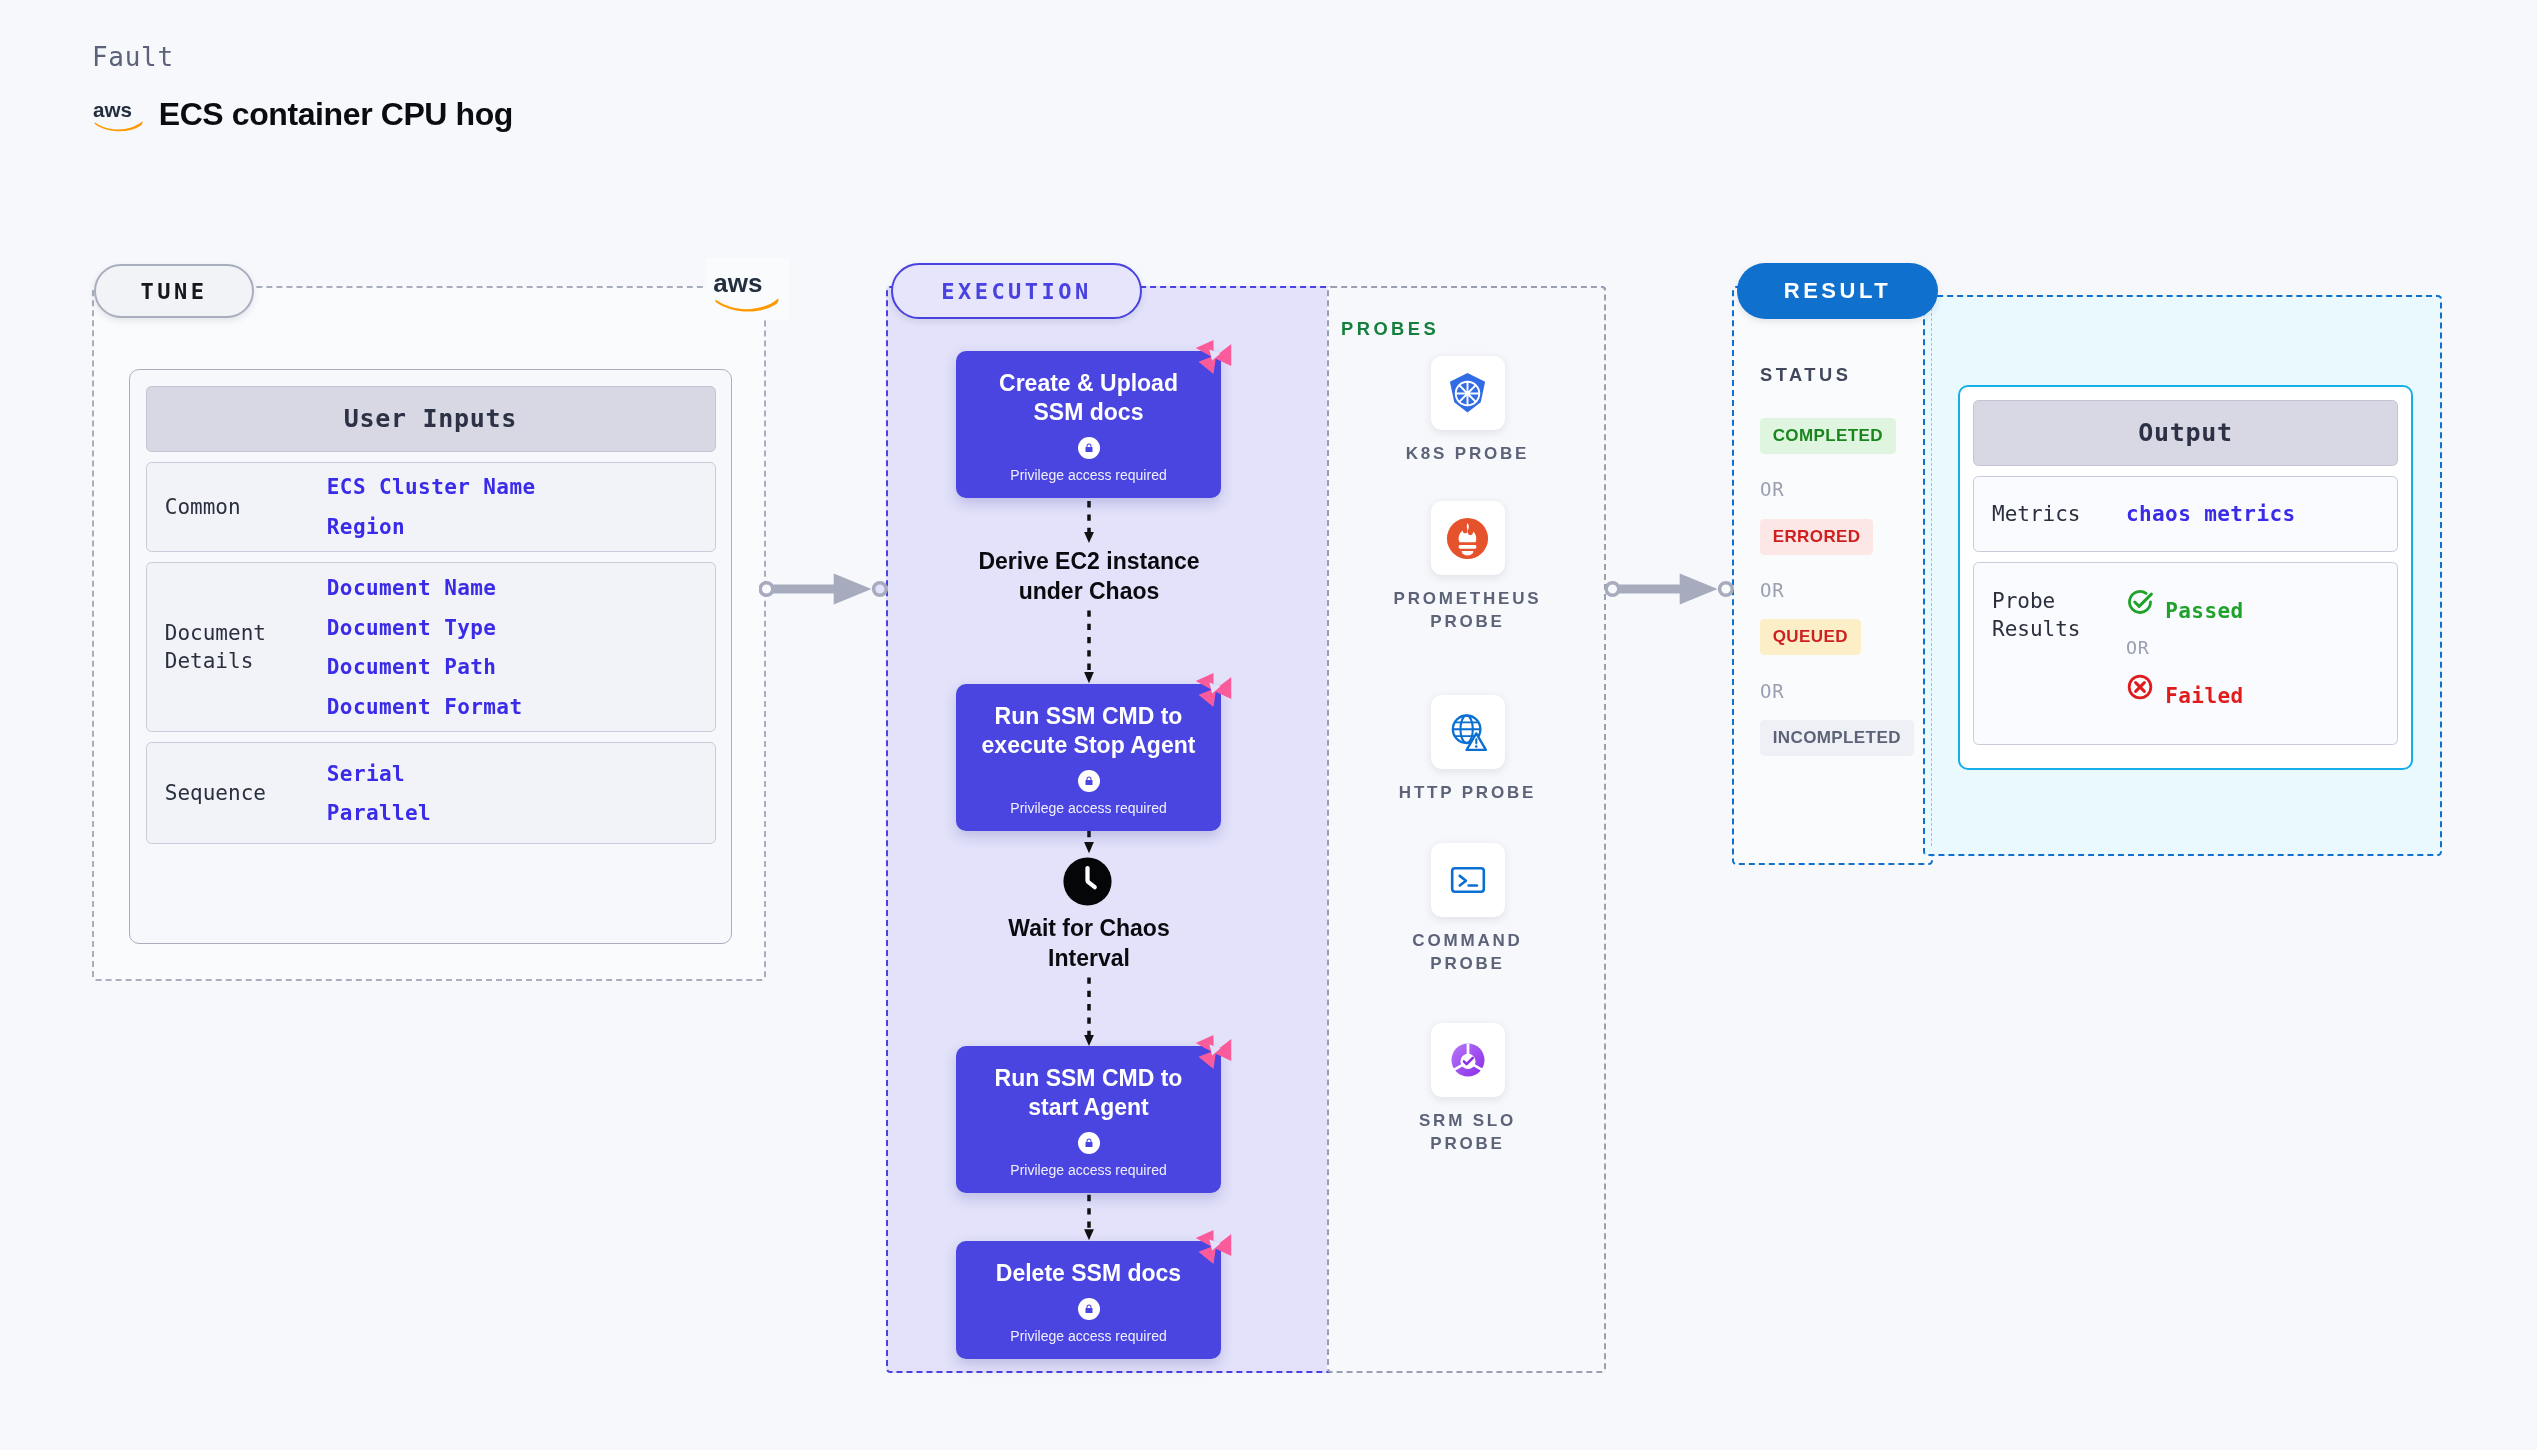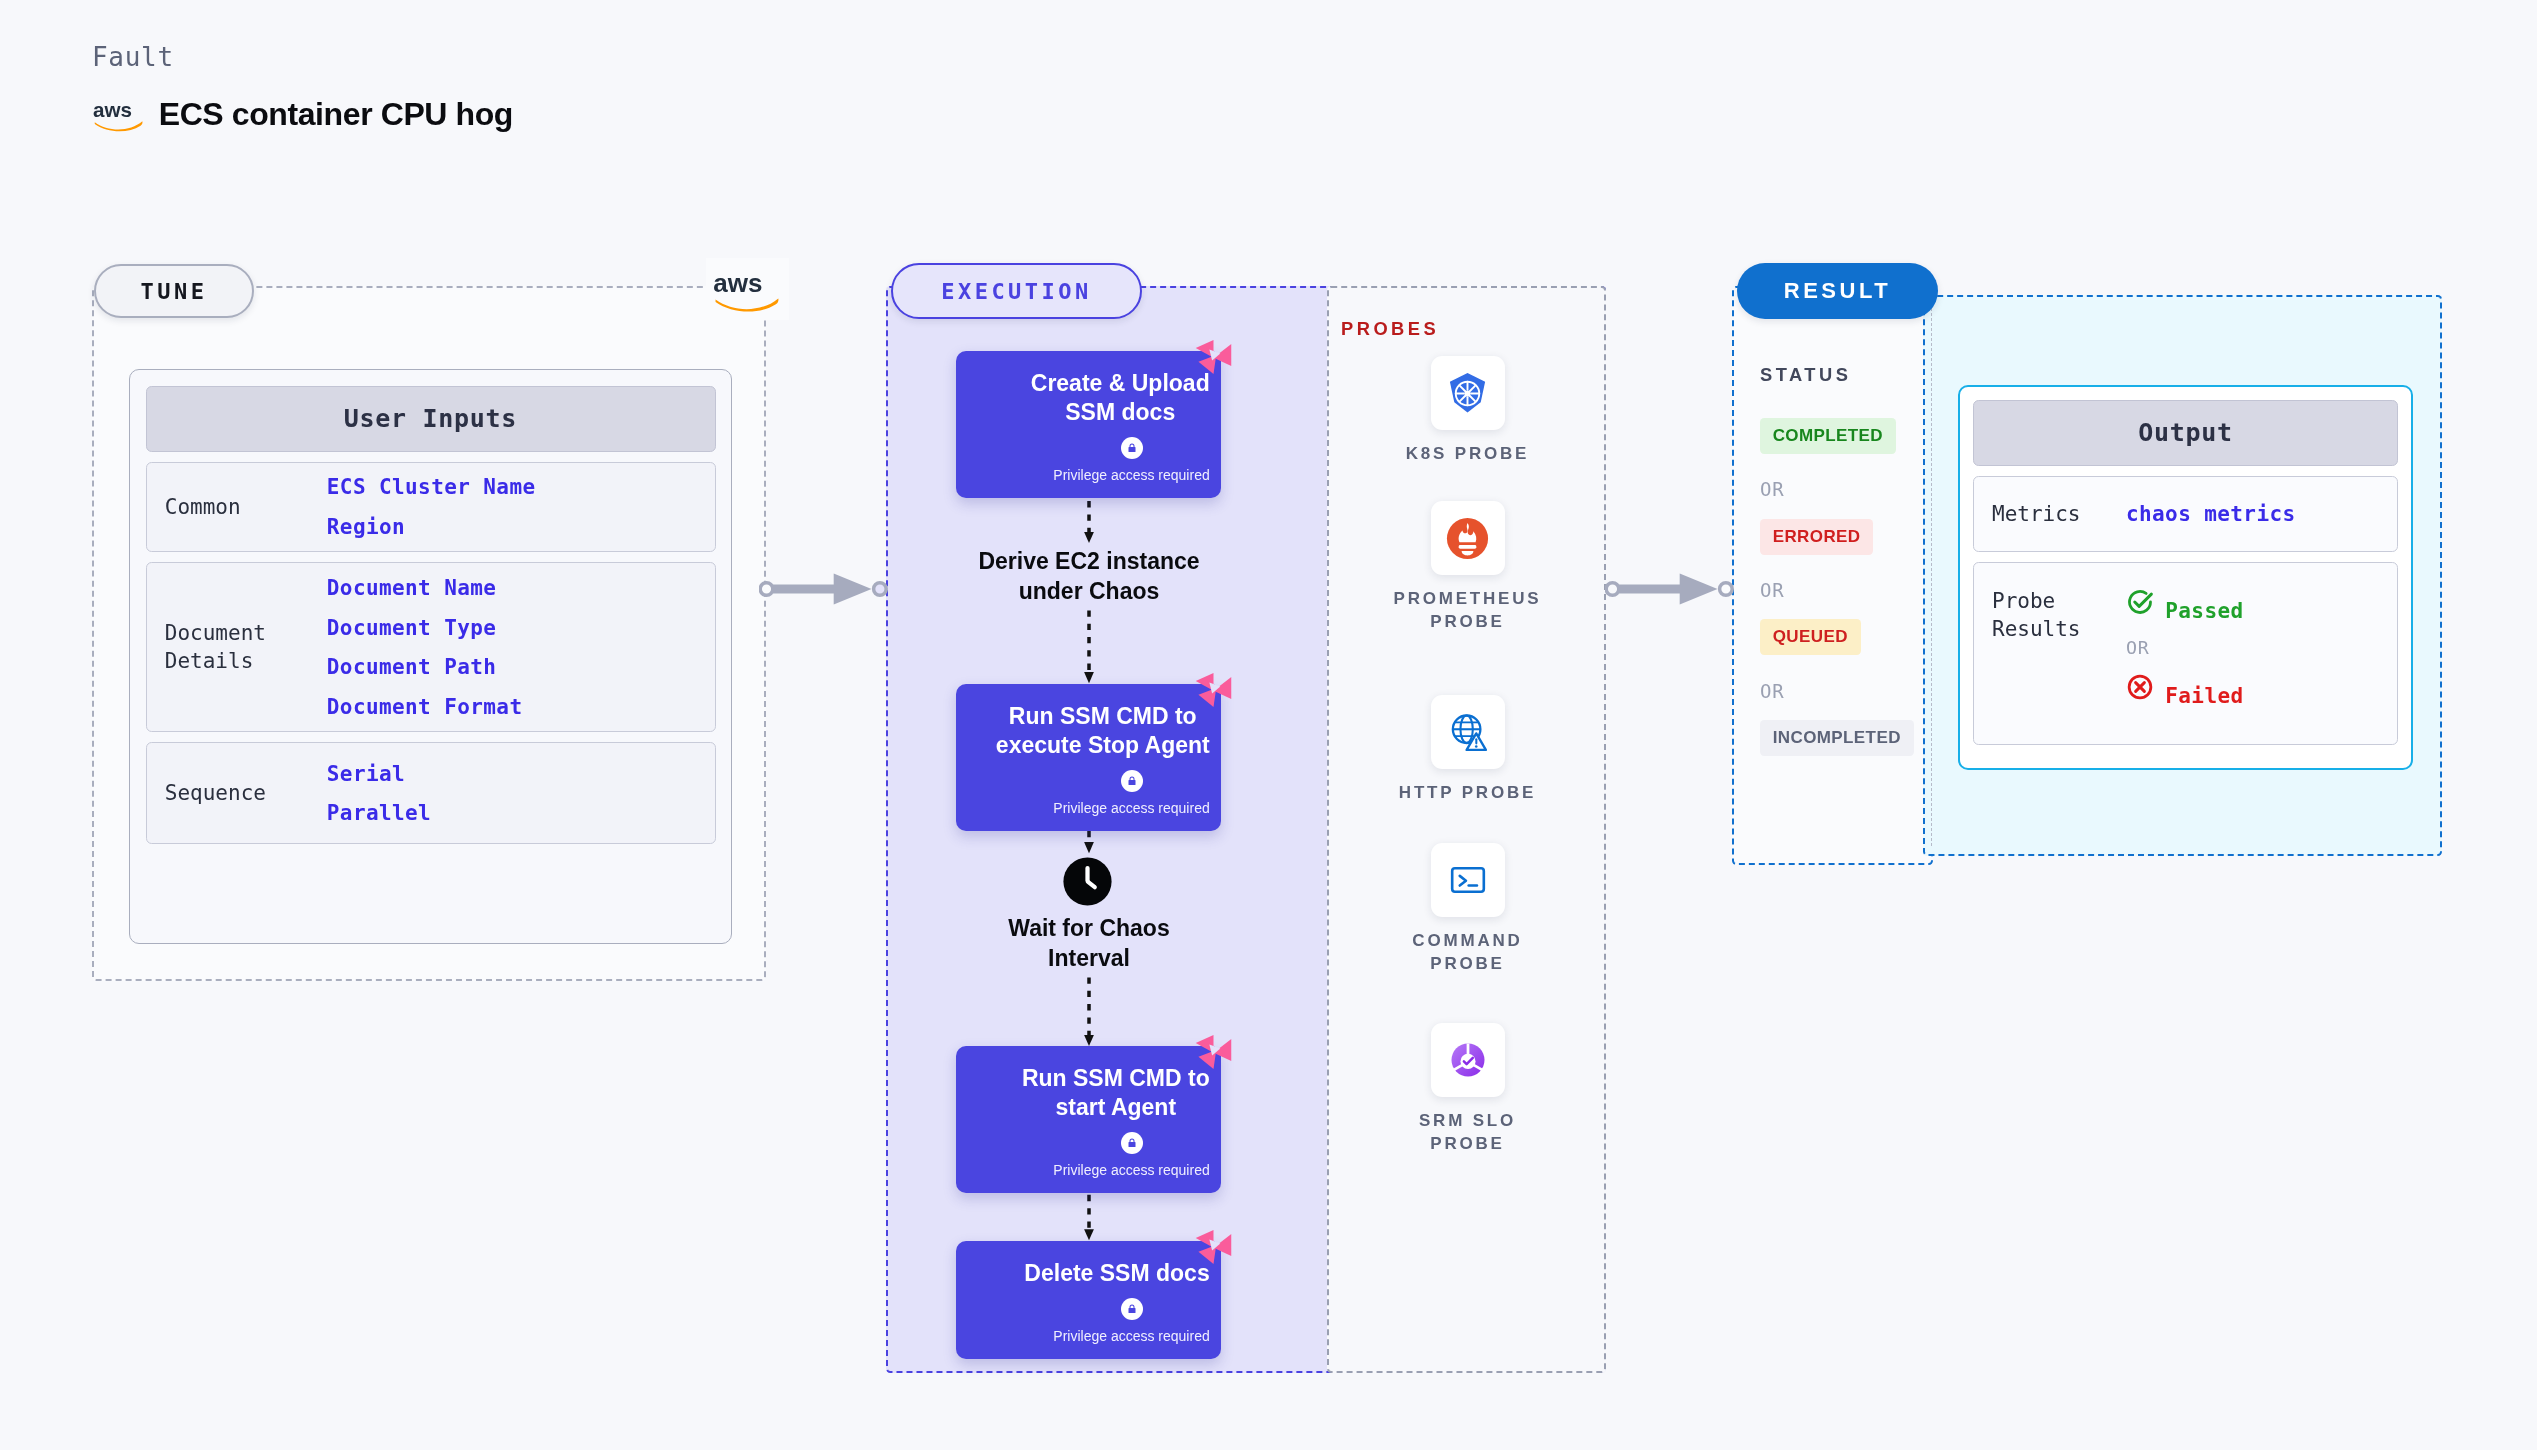--- a/index.html
+++ b/index.html
@@ -73,28 +73,28 @@
   #exec-pill {
     left:891px; top:263px; width:251px; height:56px;
     background:#E6E5FB; border:2.8px solid #4A42E0; color:#4A42E0; font-size:22px;
   }
   #probes-panel {
     position:absolute; left:1327px; top:286px; width:279px; height:1087px;
     border:2.1px dashed #9AA0B2; border-radius:4.2px; background:#F7F8FB; z-index:3;
   }
   #probes-label {
     position:absolute; left:1341px; top:318px; font-size:18.3px; font-weight:bold;
-    color:#b91c1c; letter-spacing:3.5px; z-index:4;
+    color:#15803d; letter-spacing:3.5px; z-index:4;
   }
 
   
   .node {
     position:absolute; width:265px; background:#4A45E0; border-radius:10px;
     box-shadow:0 5.6px 12.7px rgba(60,60,160,.22);
-    display:flex; flex-direction:column; align-items:flex-end; justify-content:center;
+    display:flex; flex-direction:column; align-items:center; justify-content:center;
     padding:18.3px 11.3px 15.5px; z-index:5;
   }
   .node .nt {
     color:#fff; font-size:23px; font-weight:bold; text-align:center; line-height:1.25;
   }
   .node .priv {
     margin-top:10px; display:flex; align-items:center; gap:7.8px;
     color:#F0EFFE; font-size:14px;flex-direction:column;
   }
   .lock-badge {

